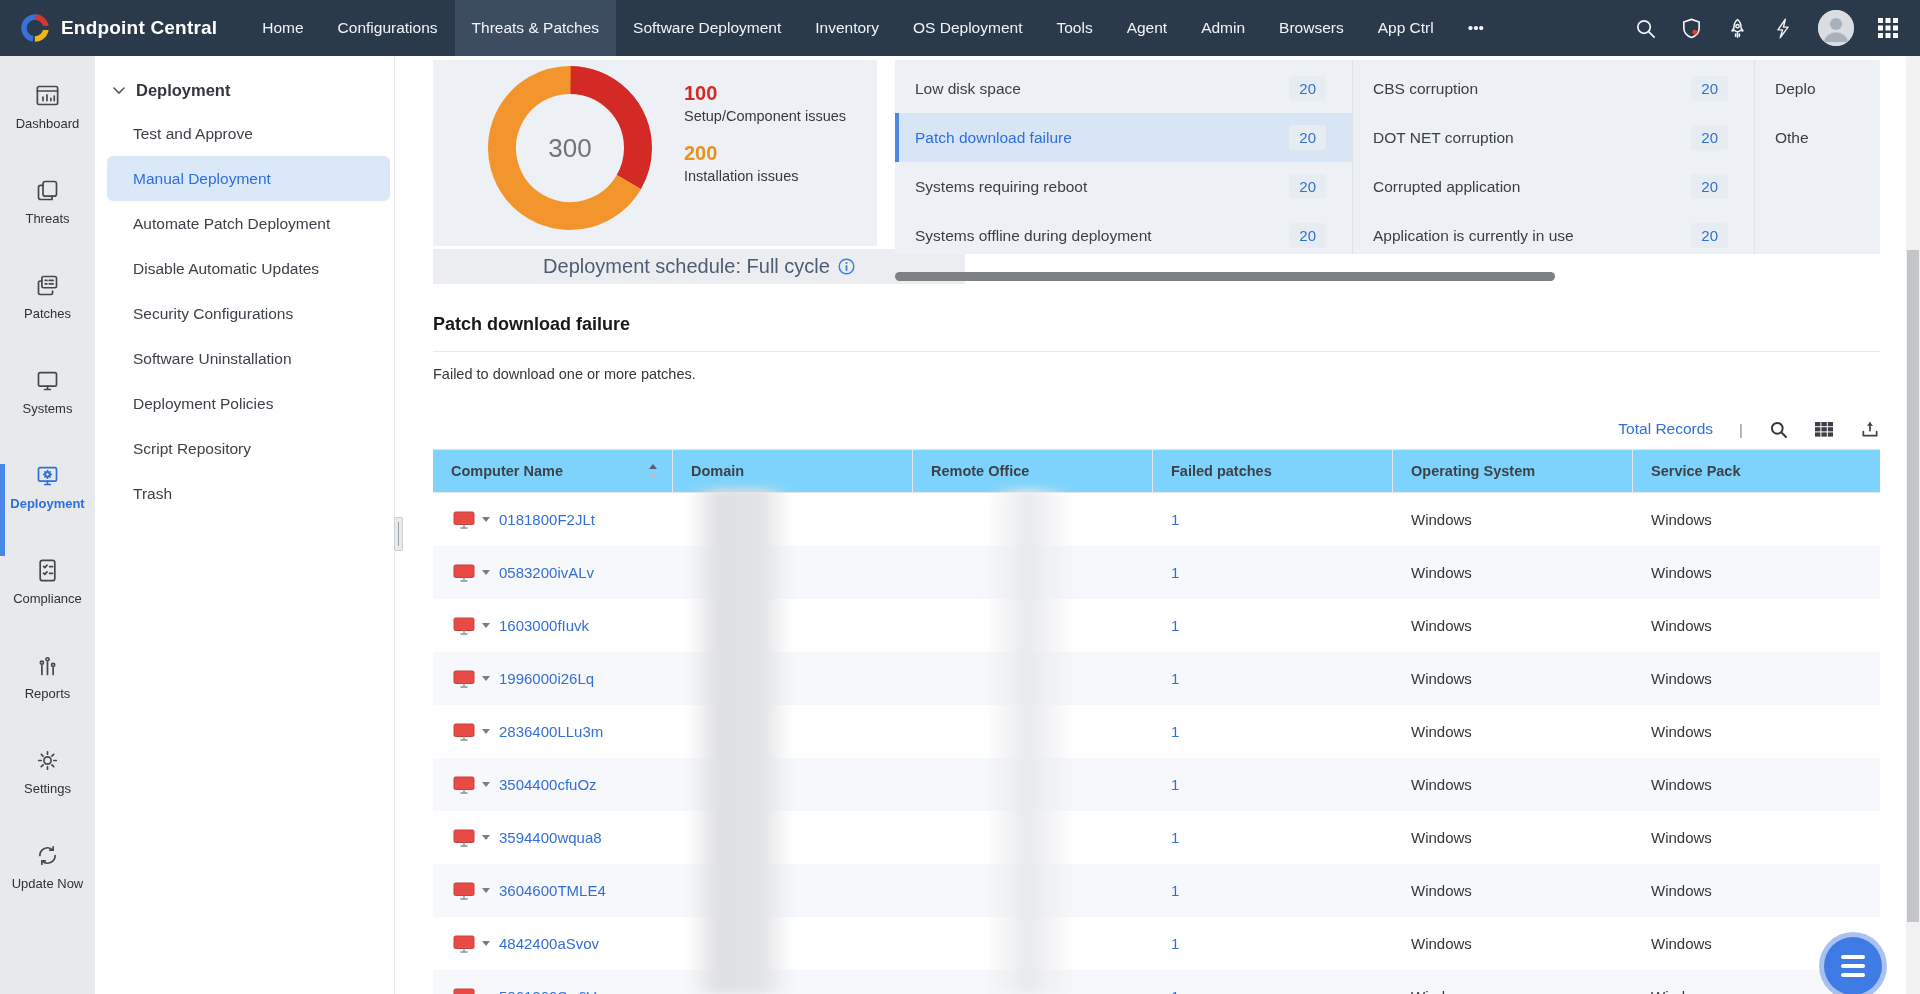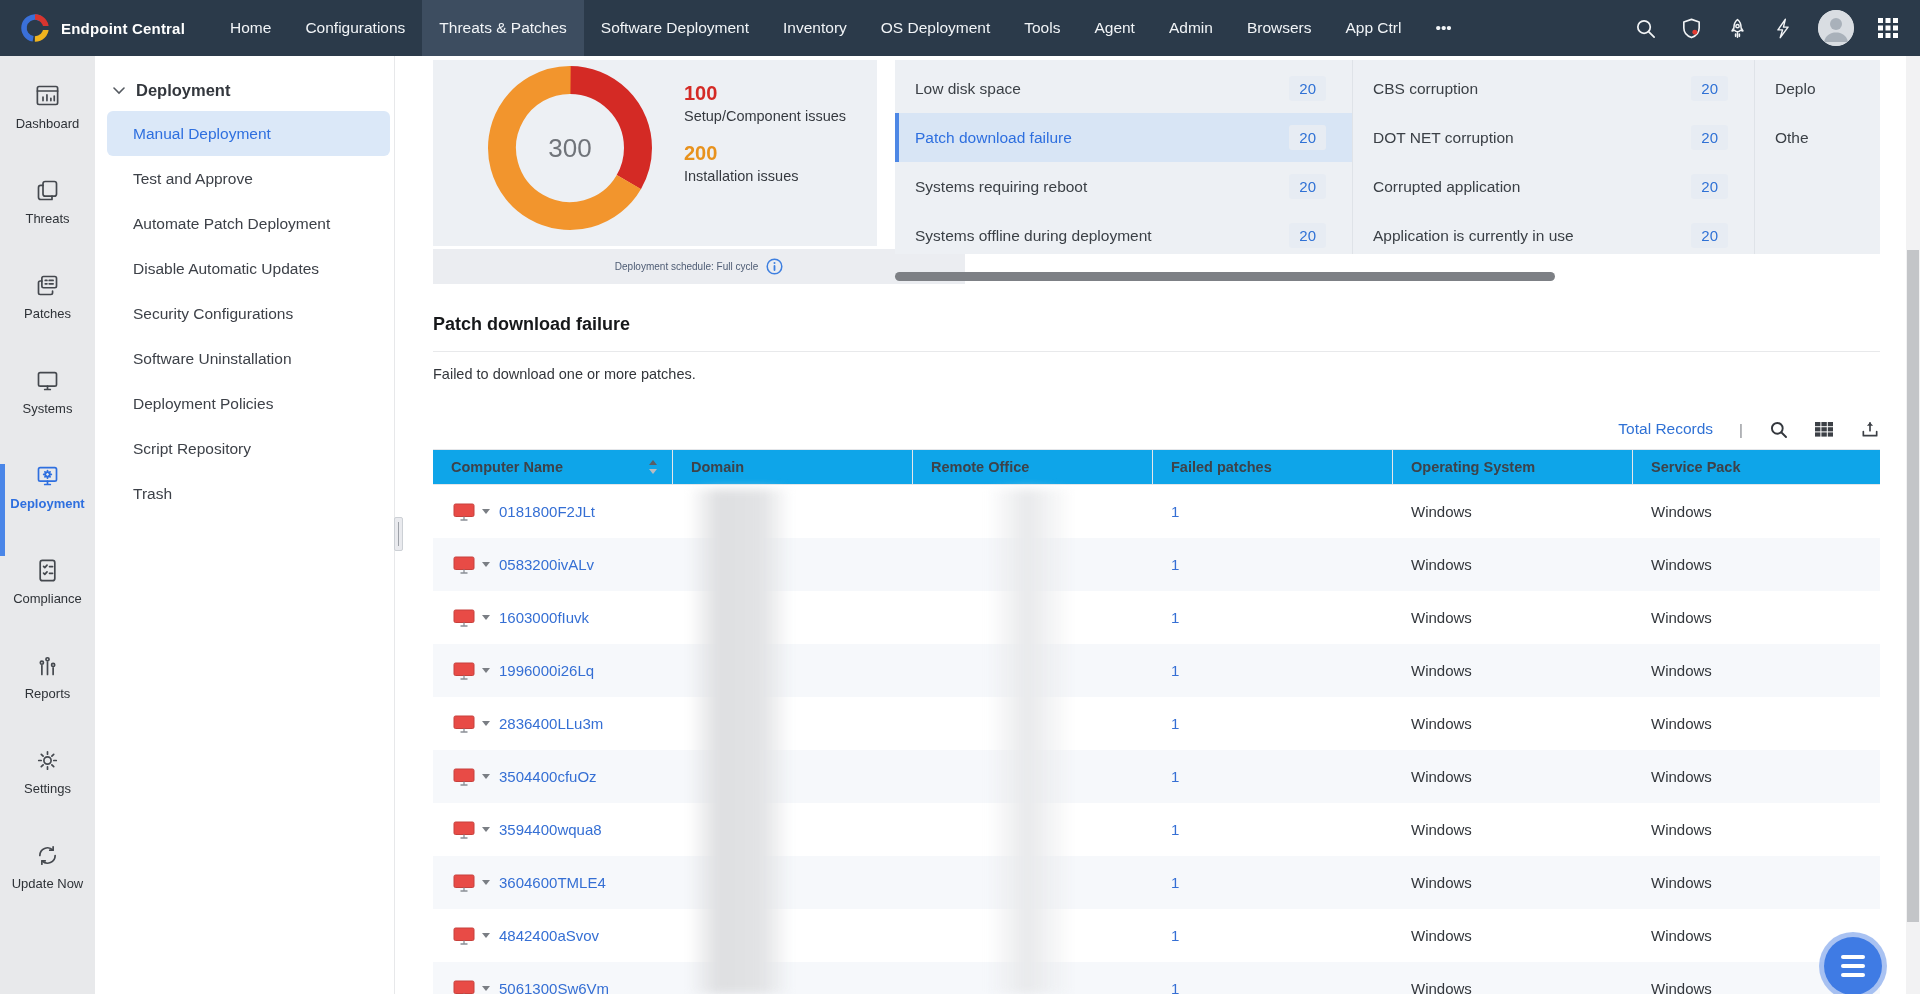--- a/index.html
+++ b/index.html
@@ -2,21 +2,21 @@
 <html><head>
 <meta charset="utf-8">
 <style>
   html,body{margin:0;padding:0}
   body{width:1920px;height:994px;position:relative;overflow:hidden;background:#fff;
        font-family:"Liberation Sans",sans-serif;-webkit-font-smoothing:antialiased}
   svg{display:block}
 
   
   .topnav{position:absolute;left:0;top:0;right:0;height:56px;background:#2b3a4a;display:flex;align-items:center;color:#fff;z-index:30}
-  .brand{display:flex;align-items:center;gap:11px;padding:0 28px 0 20px;font-size:15px;font-weight:bold;letter-spacing:.2px}
+  .brand{display:flex;align-items:center;gap:11px;padding:0 28px 0 20px;font-size:19px;font-weight:bold;letter-spacing:.2px}
   .nav-items{display:flex;height:56px}
   .nav-item{padding:0 17px;height:56px;display:flex;align-items:center;font-size:15.5px;color:#f1f4f7;cursor:pointer;white-space:nowrap}
   .nav-item.active{background:#3d4d60}
   .nav-right{margin-left:auto;display:flex;align-items:center;gap:23px;padding-right:20px}
   .nav-ico{width:23px;height:23px;cursor:pointer;position:relative}
   .avatar{width:36px;height:36px;border-radius:50%;background:#d9dde2;overflow:hidden;cursor:pointer}
 
   
   .iconbar{position:absolute;left:0;top:56px;width:95px;bottom:0;background:#e8e9eb;padding-top:26px;box-sizing:border-box;z-index:20}
   .ib-item{position:relative;height:95px;display:flex;flex-direction:column;align-items:center;gap:7px;cursor:pointer}
@@ -36,21 +36,21 @@
 
   
   .donut-card{position:absolute;left:433px;top:60px;width:444px;height:186px;background:#edf0f4}
   .donut-wrap{position:absolute;left:52px;top:3px}
   .legend{position:absolute;left:251px;top:22px;width:165px}
   .legend-val{font-size:20px;font-weight:bold}
   .legend-val.red{color:#d42a25}
   .legend-val.orange{color:#e8921d}
   .legend-lab{font-size:14.5px;color:#35393f;line-height:18px;margin-top:2px}
   .legend-block{margin-bottom:17px}
-  .schedule{position:absolute;left:433px;top:249px;width:532px;height:35px;background:#ebedf1;display:flex;align-items:center;justify-content:center;gap:8px;font-size:10px;color:#4e5c74}
+  .schedule{position:absolute;left:433px;top:249px;width:532px;height:35px;background:#ebedf1;display:flex;align-items:center;justify-content:center;gap:8px;font-size:20px;color:#4e5c74}
 
   .issues-card{position:absolute;left:895px;top:60px;width:985px;height:194px;background:#edf0f4;display:flex;overflow:hidden}
   .issues-col{box-sizing:border-box;padding-top:4px}
   .col1{width:457px}
   .col2{width:402px;border-left:1px solid #dfe3e8}
   .col3{flex:1;border-left:1px solid #dfe3e8;overflow:hidden}
   .issue-row{height:49px;display:flex;align-items:center;padding-left:20px;padding-right:26px;font-size:15.5px;color:#3b4046;cursor:pointer;box-sizing:border-box;white-space:nowrap}
   .issue-row.active{background:#d8e5f5;border-left:4px solid #4d87e5;padding-left:16px;color:#2e6fdf}
   .issue-count{margin-left:auto;background:#e7ecf3;color:#2f71d5;font-size:15px;padding:4px 10px;border-radius:3px}
   .hscroll-thumb{position:absolute;left:895px;top:272px;width:660px;height:9px;background:#7d8085;border-radius:5px;z-index:5;cursor:pointer}
@@ -59,21 +59,21 @@
   .detail-title{position:absolute;left:433px;top:314px;font-size:18px;font-weight:bold;color:#16181a}
   .detail-hr{position:absolute;left:433px;top:351px;width:1447px;height:1px;background:#e8e9eb}
   .detail-desc{position:absolute;left:433px;top:366px;font-size:14.5px;color:#33363b}
   .records-row{position:absolute;top:419px;right:40px;display:flex;align-items:center;gap:26px}
   .records-link{color:#2f71d5;font-size:15.5px;cursor:pointer}
   .records-sep{color:#8a8d92;font-size:15px}
   .rec-ico{cursor:pointer}
 
   
   .table{position:absolute;left:433px;top:449px;width:1447px}
-  .t-head{display:flex;height:36px;background:#0ea5e9;border-top:1px solid #e4e6e9;border-bottom:1px solid #e4e6e9;box-sizing:border-box}
+  .t-head{display:flex;height:44px;background:#7dd3fc;border-top:1px solid #e4e6e9;border-bottom:1px solid #e4e6e9;box-sizing:border-box}
   .t-hcell{display:flex;align-items:center;padding-left:18px;font-size:14.5px;font-weight:bold;color:#3d4249;border-right:1px solid #e4e6e9;box-sizing:border-box}
   .t-hcell:last-child{border-right:none}
   .w240{width:240px}.w247{width:247px}
   .sort{margin-left:auto;margin-right:14px;cursor:pointer}
   .t-row{display:flex;height:53px;align-items:center}
   .t-row:nth-child(even){background:#f6f8fb}
   .t-cell{box-sizing:border-box;padding-left:18px;font-size:15px;color:#33373c;display:flex;align-items:center}
   .pc-cell{padding-left:20px;gap:5px}
   .link{color:#356fd4;cursor:pointer;text-decoration:none}
   .caret{width:0;height:0;border-left:4px solid transparent;border-right:4px solid transparent;border-top:5px solid #7a7e84;margin:0 4px 0 2px;cursor:pointer}
@@ -236,22 +236,22 @@
   </div>
 </div>
 
 <div class="sidebar">
   <div class="sb-header">
     <svg width="12" height="8" viewBox="0 0 12 8" fill="none" stroke="#555a61" stroke-width="1.6" stroke-linecap="round">
         <path d="M1 1l5 5 5-5"></path>
       </svg>
     <span>Deployment</span>
   </div>
+  <div class="sb-item">Test and Approve</div>
   <div class="sb-item active">Manual Deployment</div>
-  <div class="sb-item">Test and Approve</div>
   <div class="sb-item">Automate Patch Deployment</div>
   <div class="sb-item">Disable Automatic Updates</div>
   <div class="sb-item">Security Configurations</div>
   <div class="sb-item">Software Uninstallation</div>
   <div class="sb-item">Deployment Policies</div>
   <div class="sb-item">Script Repository</div>
   <div class="sb-item">Trash</div>
 </div>
 <div class="sb-handle"></div>
 

